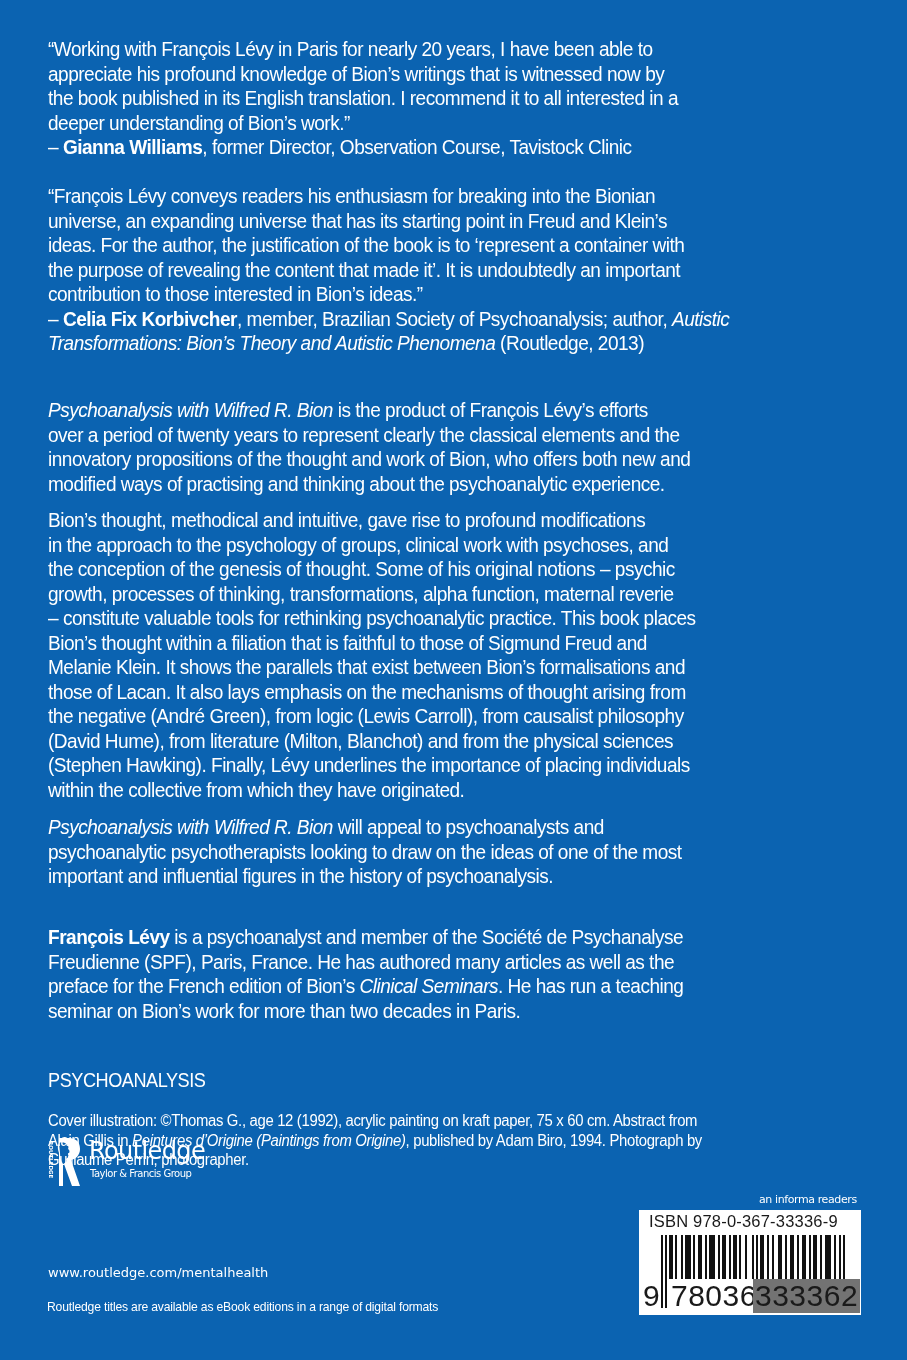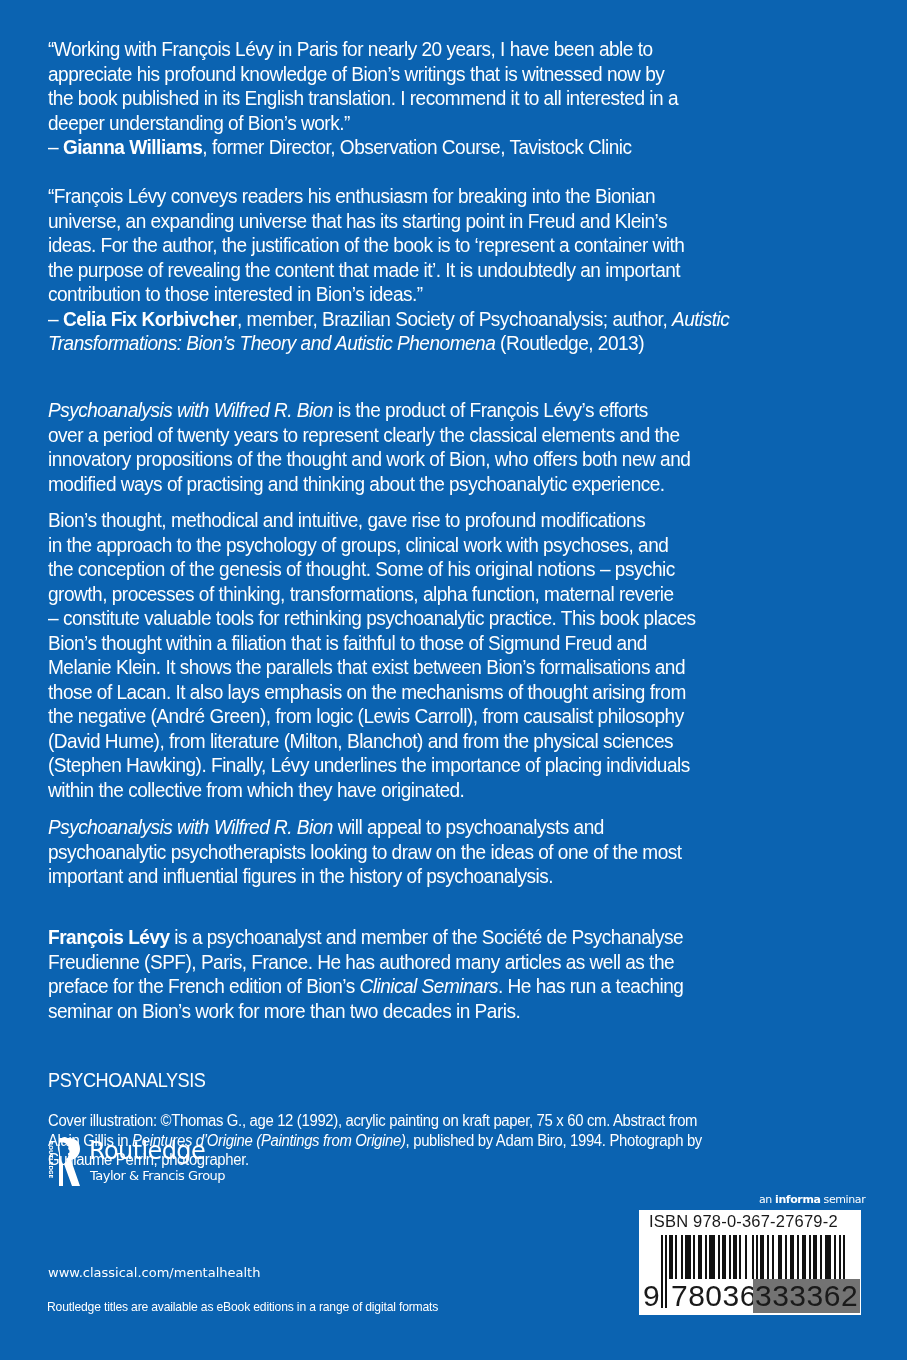--- a/index.html
+++ b/index.html
@@ -38,37 +38,37 @@
     }
     .logo-r { position: absolute; left: 0; top: 0; width: 34px; height: 50px; }
     .logo-name {
       position: absolute; left: 42px; top: 0px;
       font-family: "DejaVu Sans", sans-serif;
       font-size: 24px; letter-spacing: -0.6px;
     }
     .logo-sub {
       position: absolute; left: 43px; top: 31px;
       font-family: "DejaVu Sans", sans-serif;
-      font-size: 13px; letter-spacing: -0.5px; white-space: nowrap;
+      font-size: 10px; letter-spacing: -0.5px; white-space: nowrap;
     }
     .url {
       position: absolute; left: 48px; top: 1265px;
       font-family: "DejaVu Sans", sans-serif; font-size: 13px; letter-spacing: 0px;
     }
     .ebook {
       position: absolute; left: 47px; top: 1299px;
       font-size: 13.5px; letter-spacing: -0.2px;
       transform: scaleX(0.9); transform-origin: left top; white-space: nowrap;
     }
     .informa {
       position: absolute; left: 759px; top: 1193px;
       font-family: "DejaVu Sans", sans-serif; font-size: 11px; letter-spacing: -0.4px;
       white-space: nowrap;
     }
-    .informa b { font-weight: bold; }
+    .informa b { font-weight: normal; }
     .barcode-box {
       position: absolute; left: 639px; top: 1210px; width: 222px; height: 105px;
       background: #ffffff; color: #111;
     }
     .isbn-text {
       position: absolute; left: 10px; top: 2px;
       font-size: 16.5px; letter-spacing: 0.2px; white-space: nowrap; color:#1a1a1a;
     }
     .bars { position: absolute; left: 22px; top: 25px; width: 190px; height: 73px; }
     .digits {
@@ -146,27 +146,27 @@
 <div class="logo">
   <svg class="logo-r" viewBox="0 0 34 50" width="34" height="50">
     <text x="0" y="2" fill="#ffffff" font-family="DejaVu Sans, sans-serif" font-size="5.5" font-weight="bold" transform="rotate(90 0 2) translate(2,-2)">ROUTLEDGE</text>
     <path d="M12 1 L22 1 C30 1 33 6 33 12 C33 18 29 22 24 23 L33 49 L25 49 L17 27 C19 26 20 24 19 22 C21 21 22 19 21 17 C23 16 23 13 21 12 C22 10 21 7 18 6 C16 5 14 5 12 6 Z" fill="#ffffff"></path>
     <path d="M12 6 C10 9 11 13 12 16 L12 49 L16 49 L16 27 C14 24 13 20 13 16" fill="#ffffff"></path>
   </svg>
   <div class="logo-name">Routledge</div>
   <div class="logo-sub">Taylor &amp; Francis Group</div>
 </div>
 
-<div class="url">www.classical.com/mentalhealth</div>
+<div class="url">www.routledge.com/mentalhealth</div>
 <div class="ebook">Routledge titles are available as eBook editions in a range of digital formats</div>
 
-<div class="informa"><span>an </span><b>informa</b><span> seminar</span></div>
+<div class="informa"><span>an </span><b>informa</b><span> readers</span></div>
 
 <div class="barcode-box">
-  <div class="isbn-text">ISBN 978-0-367-27679-2</div>
+  <div class="isbn-text">ISBN 978-0-367-33336-9</div>
   <svg class="bars" viewBox="0 0 190 73" width="190" height="73">
     <g fill="#111">
       <rect x="0" y="0" width="2" height="73"></rect>
         <rect x="4" y="0" width="2" height="73"></rect>
       <rect x="8" y="0" width="4" height="62"></rect>
         <rect x="14" y="0" width="2" height="62"></rect>
       <rect x="20" y="0" width="2" height="62"></rect>
         <rect x="24" y="0" width="6" height="62"></rect>
       <rect x="32" y="0" width="2" height="62"></rect>
         <rect x="37" y="0" width="4" height="62"></rect>

